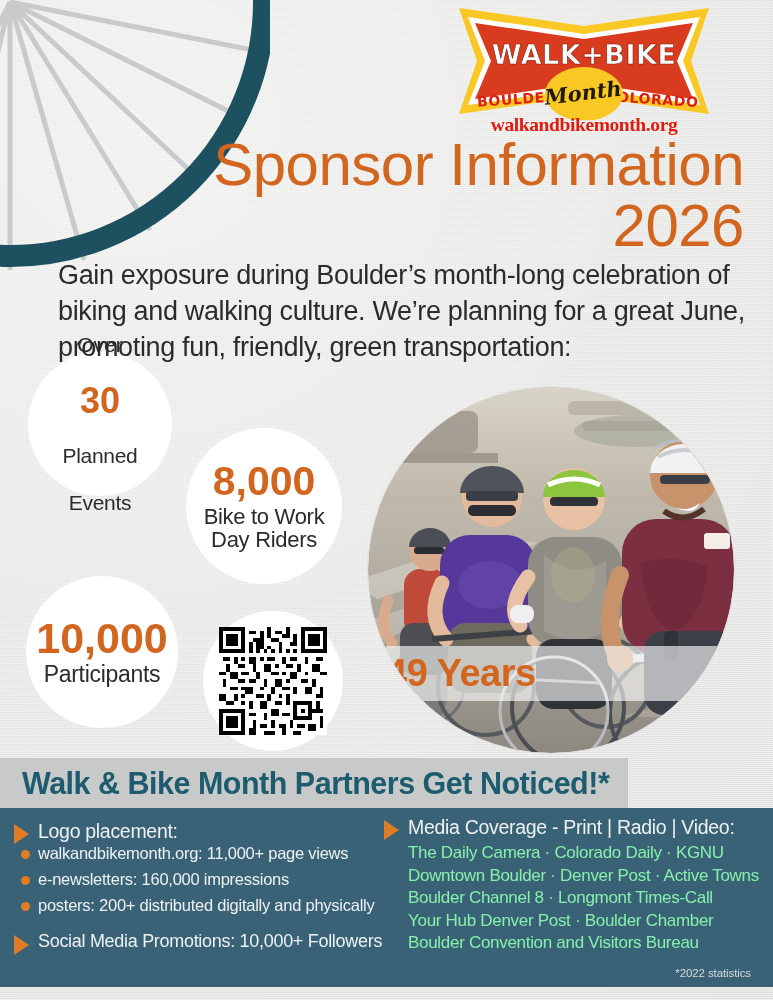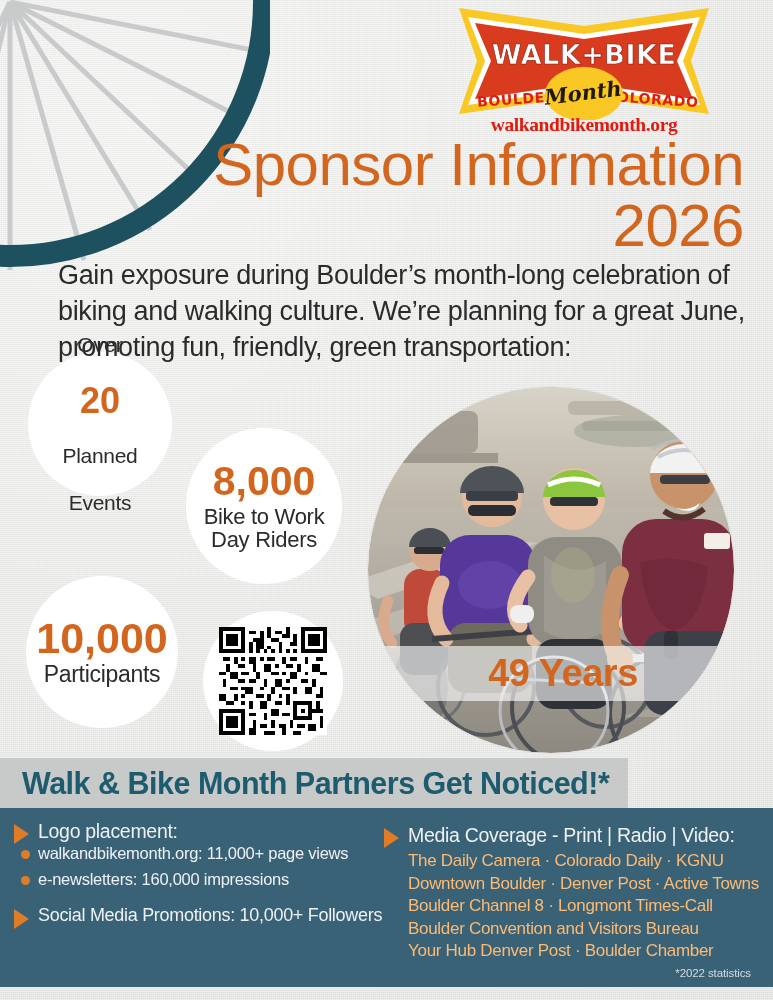--- a/index.html
+++ b/index.html
@@ -99,23 +99,23 @@
   #qr { width: 108px; height: 108px; display: block; }
 
   
   #photo {
     position: absolute; left: 368px; top: 387px; width: 366px; height: 366px;
     border-radius: 50%; overflow: hidden; z-index: 3;
     box-shadow: 0 0 0 1px rgba(0,0,0,0.04);
   }
   #photo svg { display: block; width: 366px; height: 366px; }
   #years-band {
-    position: absolute; left: 12px; bottom: 52px; width: 100%;
+    position: absolute; left: 18px; bottom: 52px; width: 100%;
     background: rgba(255,255,255,0.62);
-    text-align: center;
+    text-align: left;
     z-index: 5;
   }
   #years-band span {
     display: block;
     color: #d2661f;
     font-weight: 700;
     font-size: 38px;
     line-height: 1.45;
     letter-spacing: -0.5px;
   }
@@ -164,21 +164,21 @@
     font-size: 16.5px; letter-spacing: -0.25px;
     margin-bottom: 7px; color: #eef1f3;
   }
   .dot {
     width: 9px; height: 9px; border-radius: 50%;
     background: #e07b26; flex: 0 0 auto; margin-top: 6px;
   }
   .media-list {
     padding-left: 38px; margin-top: 2px;
     font-size: 17px; line-height: 1.33; letter-spacing: -0.3px;
-    color: #fdba74;
+    color: #86efac;
   }
   .media-list div { white-space: nowrap; }
 
   #footnote {
     position: absolute; right: 22px; bottom: 8px;
     font-size: 11.5px; color: #d4dbdf; letter-spacing: -0.1px; margin-left: 20px;
   }
 </style>
 </head>
 <body>
@@ -223,21 +223,21 @@
 
   <div id="headline">
     <span class="l1">Sponsor Information</span>
     <span class="l2">2026</span>
   </div>
 
   <p id="intro">Gain exposure during Boulder’s month-long celebration of biking and walking culture. We’re planning for a great June, promoting fun, friendly, green transportation:</p>
 
   <div class="stat" id="stat-events">
     <span class="pre">Over</span>
-    <span class="big">20</span>
+    <span class="big">30</span>
     <span class="sm">Planned</span>
     <span class="sm">Events</span>
   </div>
 
   <div class="stat" id="stat-btw">
     <span class="big">8,000</span>
     <span class="sm">Bike to Work</span>
     <span class="sm">Day Riders</span>
   </div>
 
@@ -497,38 +497,42 @@
       </div>
       <ul class="bullets">
         <li>
           <span class="dot"></span>
           <span>walkandbikemonth.org: 11,000+ page views</span>
         </li>
         <li>
           <span class="dot"></span>
           <span>e-newsletters: 160,000 impressions</span>
         </li>
+        <li>
+          <span class="dot"></span>
+          <span>posters: 200+ distributed digitally and physically</span>
+        </li>
       </ul>
       <div class="head-row" style="margin-top:16px;">
         <span class="tri"></span>
         <span class="head-txt" style="font-size:18px;">Social Media Promotions: 10,000+ Followers</span>
       </div>
     </div>
 
     <div class="col" id="col-right">
-      <div class="head-row" style="padding-top:16px;">
+      <div class="head-row" style="padding-top:8px;">
         <span class="tri"></span>
         <span class="head-txt">Media Coverage - Print | Radio | Video:</span>
       </div>
       <div class="media-list">
         <div>The Daily Camera · Colorado Daily · KGNU</div>
         <div>Downtown Boulder · Denver Post · Active Towns</div>
         <div>Boulder Channel 8 · Longmont Times-Call</div>
+        <div>Your Hub Denver Post · Boulder Chamber</div>
         <div>Boulder Convention and Visitors Bureau</div>
-        <div>Your Hub Denver Post · Boulder Chamber</div>
       </div>
     </div>
 
     <div id="footnote">*2022 statistics</div>
   </div>
 
   <div id="noise"></div>
 </div>
 
 </body></html>

